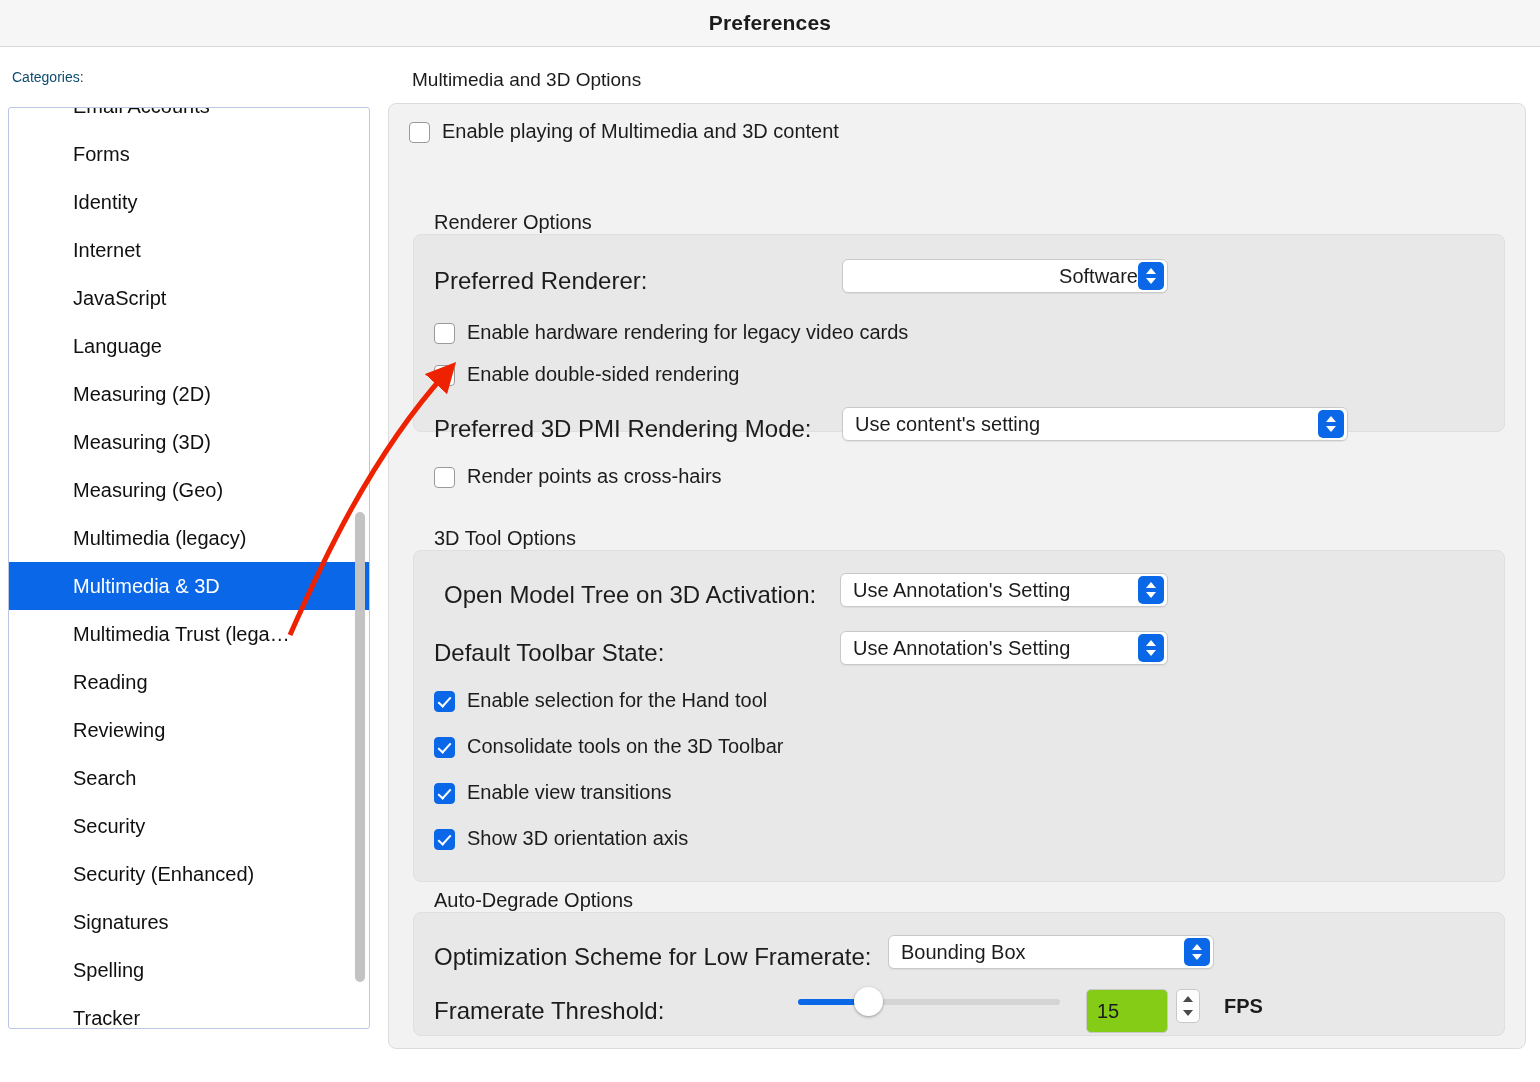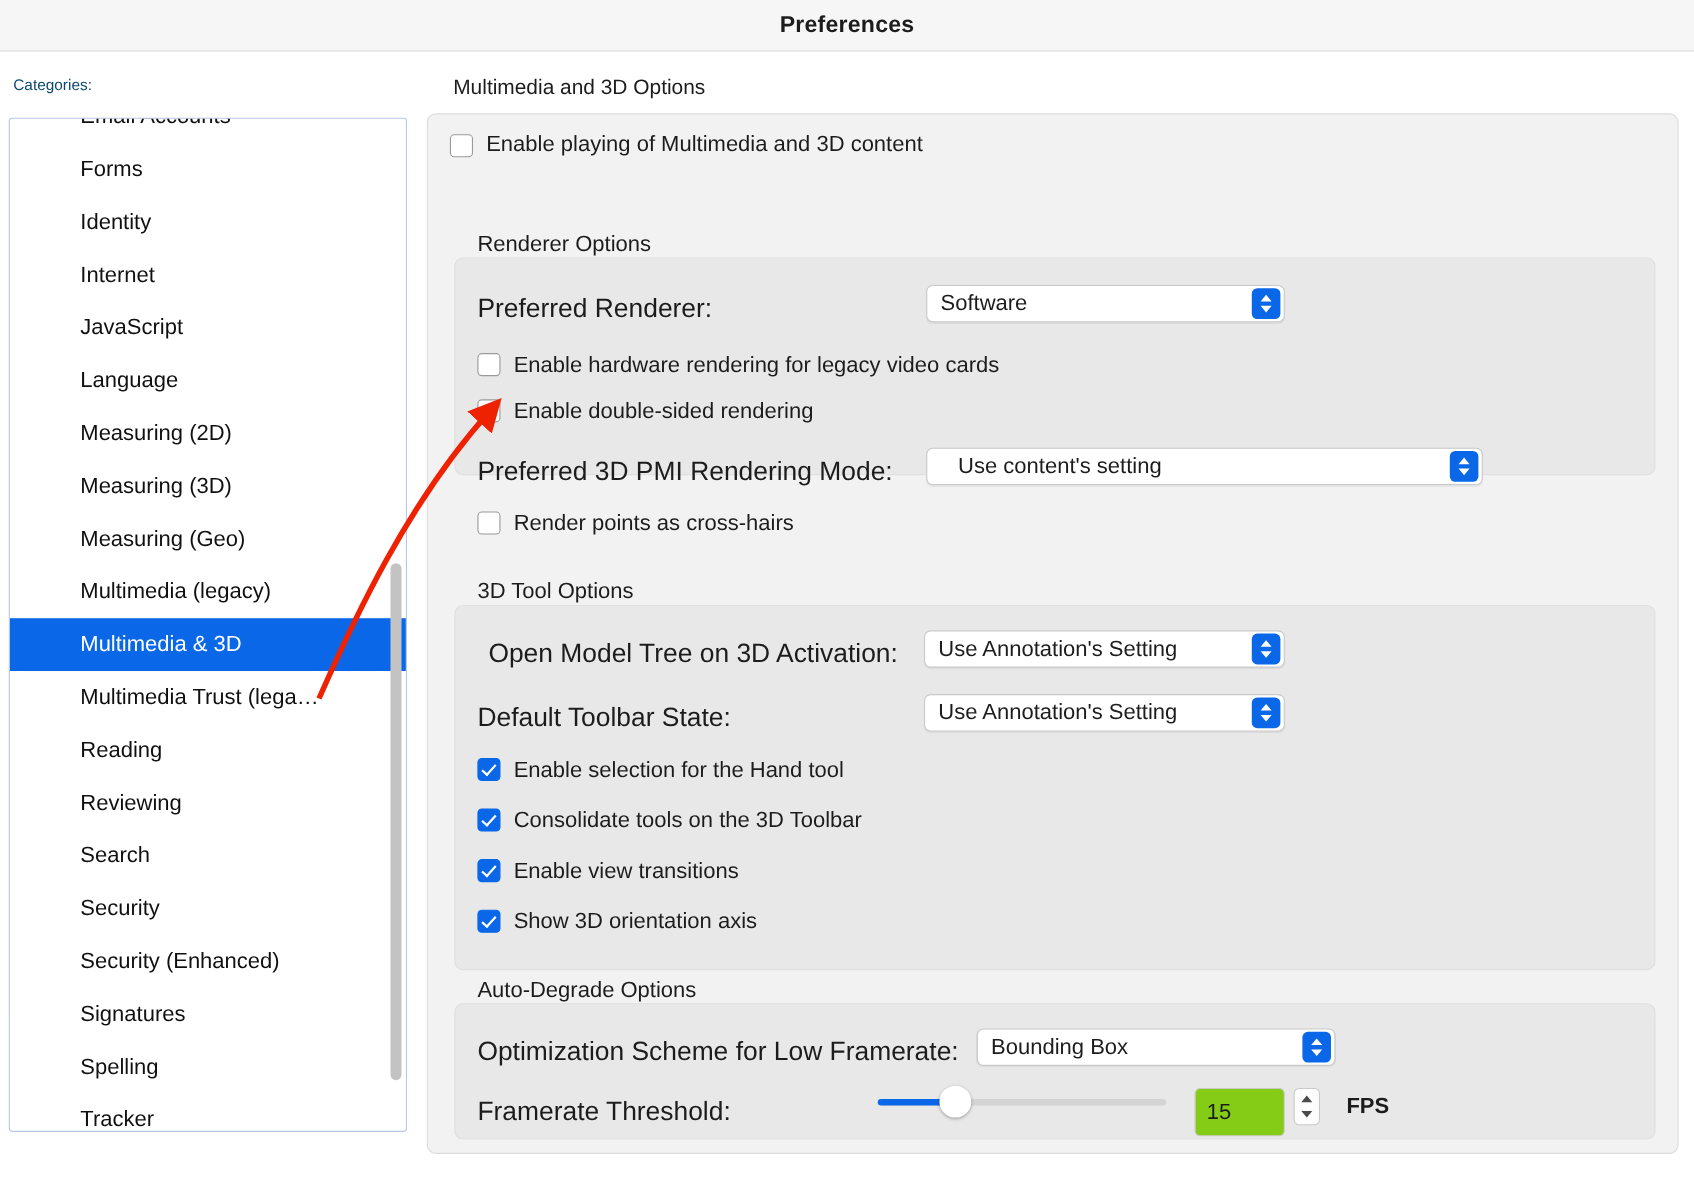--- a/index.html
+++ b/index.html
@@ -172,21 +172,21 @@
     top: 2px;
     width: 5px;
     height: 11px;
     border: solid #ffffff;
     border-width: 0 2.5px 2.5px 0;
     transform: rotate(42deg);
   }
   .cbrow {
     position: absolute;
     display: flex;
-    align-items: flex-start;
+    align-items: flex-end;
     gap: 12px;
   }
   .cbrow .lbl {
     font-size: 20px;
     color: #1c1c1c;
     white-space: nowrap;
   }
   
   .popup {
     position: absolute;
@@ -377,37 +377,37 @@
     <div class="groupbox grp-renderer"></div>
     <div class="groupbox grp-tool"></div>
     <div class="groupbox grp-degrade"></div>
   </div>
 
   <div class="grouphdr hdr-renderer">Renderer Options</div>
   <div class="grouphdr hdr-tool">3D Tool Options</div>
   <div class="grouphdr hdr-degrade">Auto-Degrade Options</div>
 
   <div class="field-label" style="left:434px; top:220px;">Preferred Renderer:</div>
-  <div class="popup" style="left:842px; top:212px; width:326px;">
+  <div class="popup" style="left:842px; top:212px; width:326px;text-align:right;">
     <span class="val">Software</span>
     <span class="arrows"></span>
   </div>
 
   <div class="cbrow" style="left:434px; top:274px;">
     <span class="cb"></span>
     <span class="lbl">Enable hardware rendering for legacy video cards</span>
   </div>
 
   <div class="cbrow" style="left:434px; top:316px;">
     <span class="cb"></span>
     <span class="lbl">Enable double-sided rendering</span>
   </div>
 
   <div class="field-label" style="left:434px; top:368px;">Preferred 3D PMI Rendering Mode:</div>
-  <div class="popup" style="left:842px; top:360px; width:506px;padding-left:16px;">
+  <div class="popup" style="left:842px; top:360px; width:506px;">
     <span class="val">Use content's setting</span>
     <span class="arrows"></span>
   </div>
 
   <div class="cbrow" style="left:434px; top:418px;">
     <span class="cb"></span>
     <span class="lbl">Render points as cross-hairs</span>
   </div>
 
   <div class="field-label" style="left:444px; top:534px;">Open Model Tree on 3D Activation:</div>

